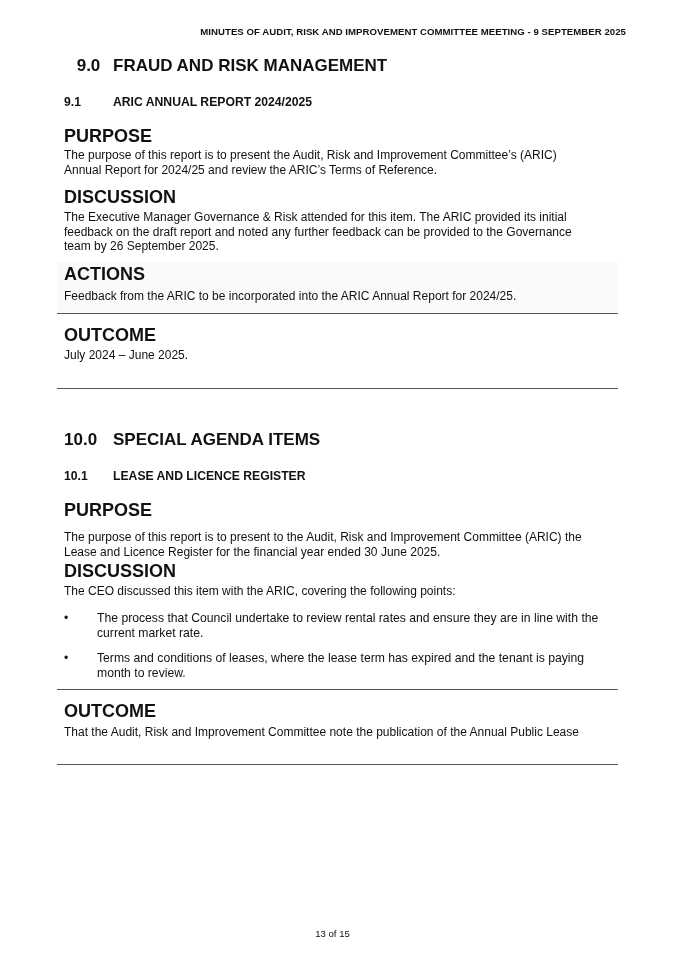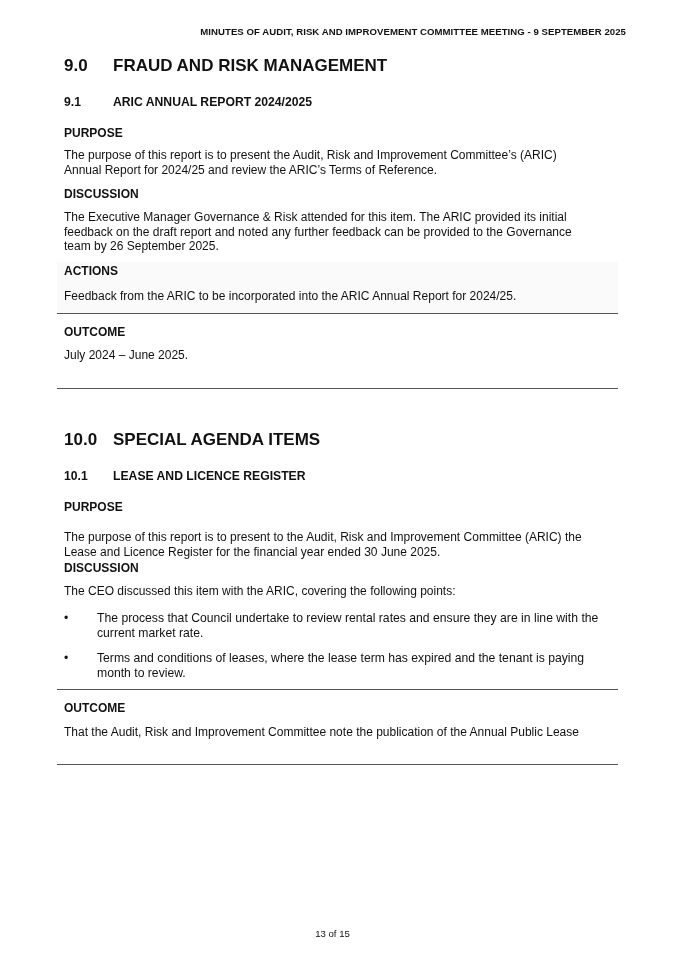--- a/index.html
+++ b/index.html
@@ -9,35 +9,35 @@
   }
   .abs { position: absolute; }
   .running-header {
     left: 14px; width: 612px; top: 26px; text-align: right;
     font-size: 9.6px; font-weight: bold; letter-spacing: 0.05px;
   }
   .h1 { left: 64px; font-size: 17px; font-weight: bold; }
   .h1 .num { display: inline-block; width: 49px; }
   .h2 { left: 64px; font-size: 12.2px; font-weight: bold; }
   .h2 .num { display: inline-block; width: 49px; }
-  .label { left: 64px; font-size: 12px; font-weight: bold; }
+  .label { left: 64px; font-size: 18px; font-weight: bold; }
   .para { left: 64px; width: 560px; font-size: 12px; line-height: 14.6px; }
   .bullet { left: 64px; width: 560px; font-size: 12.2px; line-height: 14.6px; }
   .bullet .dot { position: absolute; left: 0; top: 0; }
   .bullet .txt { position: absolute; left: 33px; width: 520px; }
   .rule { left: 57px; width: 561px; height: 0; border-top: 1.5px solid #555555; }
   .shade { left: 57px; width: 561px; background: #fafafa; }
   .footer { left: 0; width: 665px; top: 928px; text-align: center; font-size: 9.6px; }
 </style>
 </head>
 <body>
 
 <div class="abs running-header">MINUTES OF AUDIT, RISK AND IMPROVEMENT COMMITTEE MEETING - 9 SEPTEMBER 2025</div>
 
-<div class="abs h1" style="top:56px;">
+<div class="abs h1" style="top:56px;text-align:center;">
   <span class="num">9.0</span><span>FRAUD AND RISK MANAGEMENT</span>
 </div>
 
 <div class="abs h2" style="top:95px;">
   <span class="num">9.1</span><span>ARIC ANNUAL REPORT 2024/2025</span>
 </div>
 
 <div class="abs label" style="top:126px;">PURPOSE</div>
 <div class="abs para" style="top:148px;">
   <div>The purpose of this report is to present the Audit, Risk and Improvement Committee’s (ARIC)</div>

